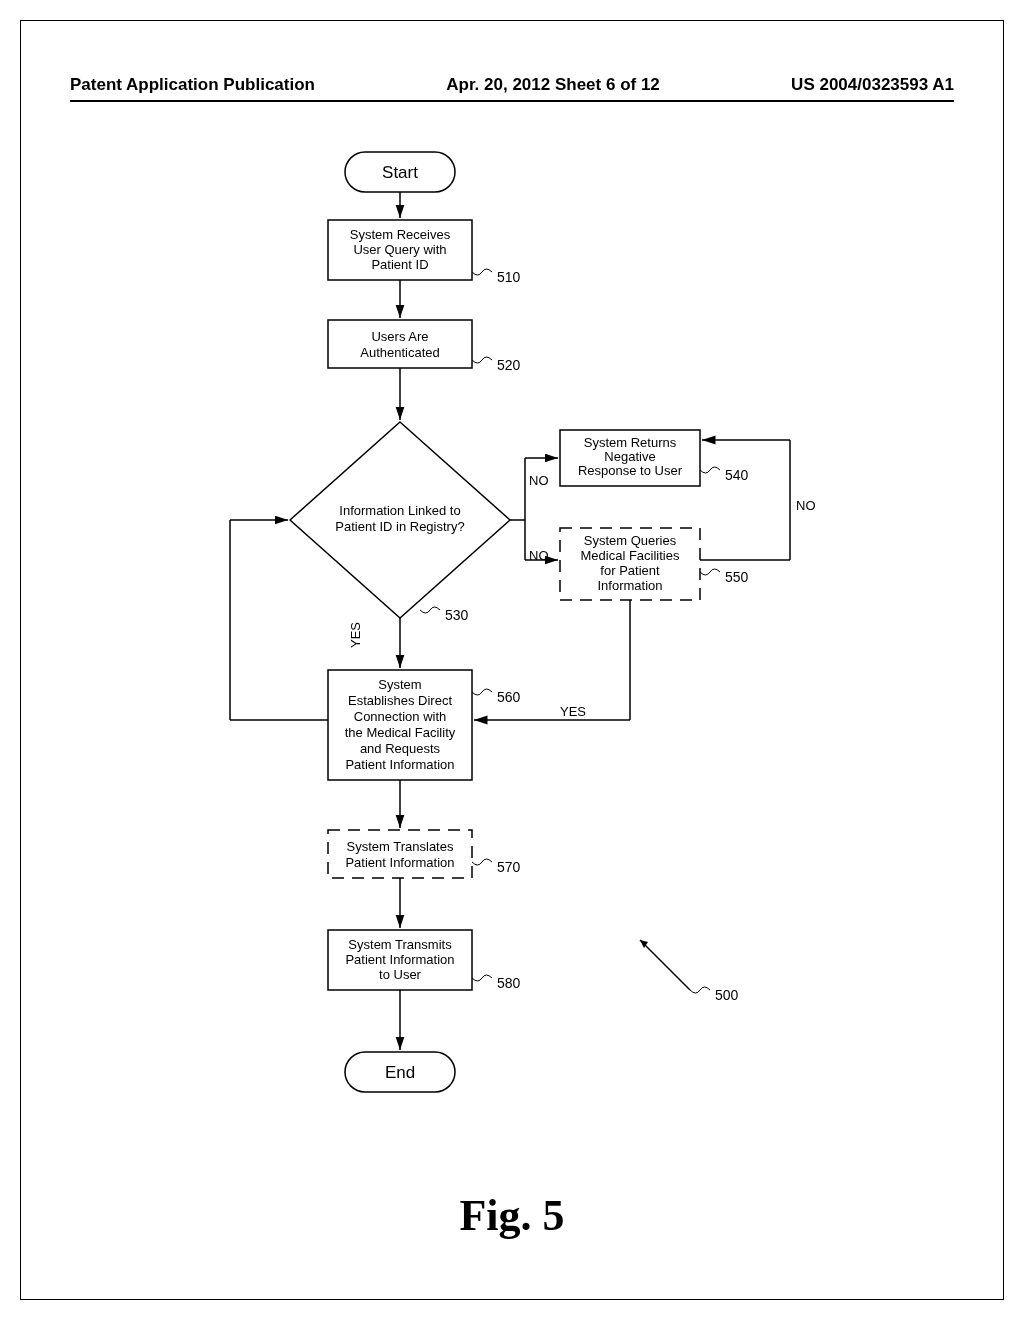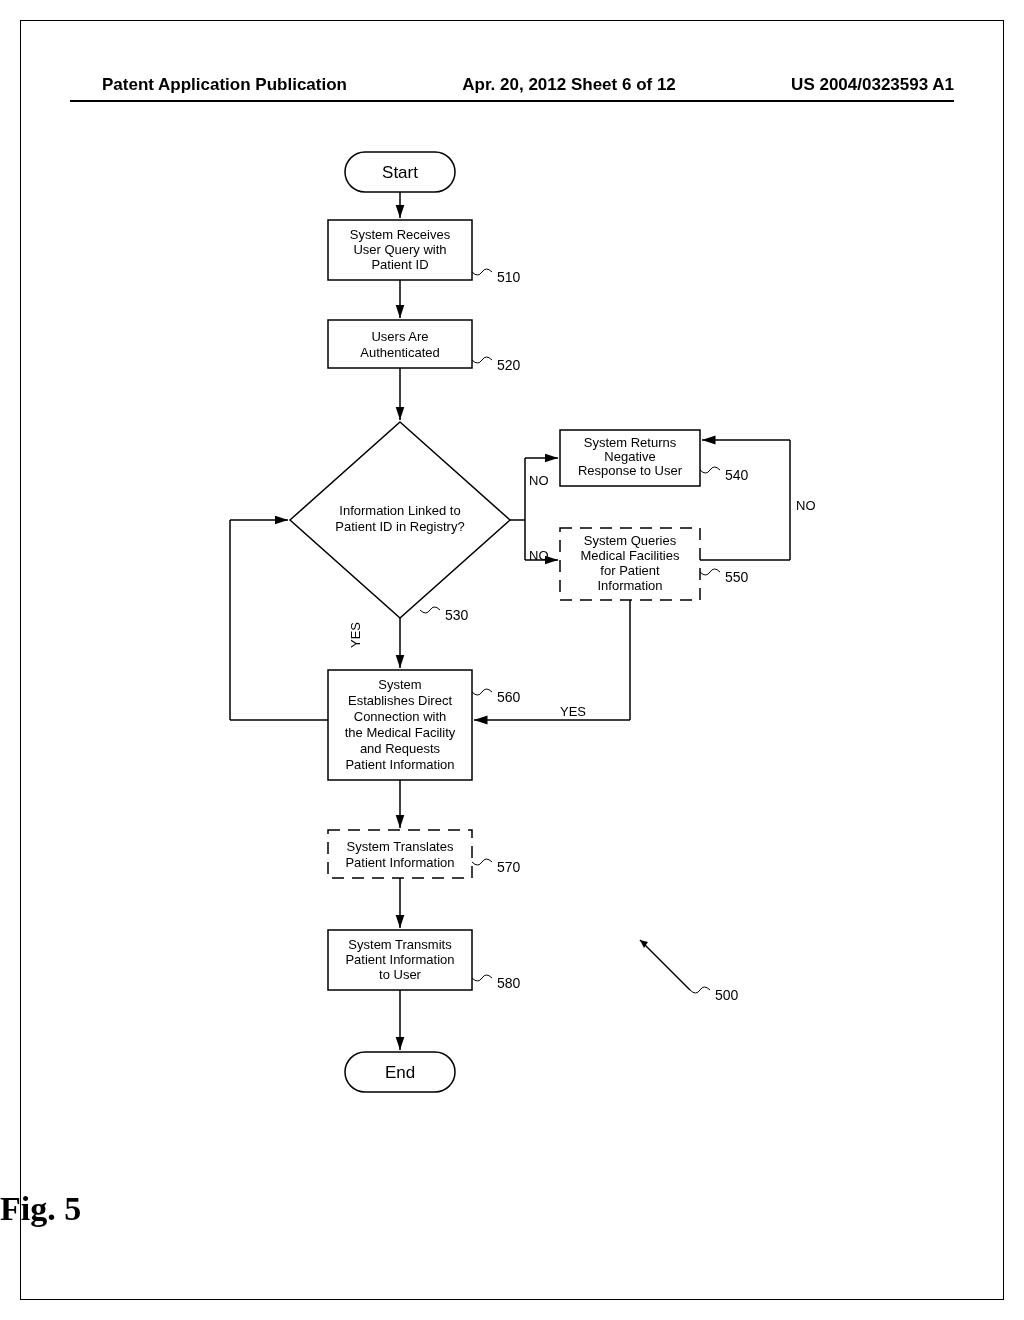--- a/index.html
+++ b/index.html
@@ -20,43 +20,42 @@
     }
     .header {
       position: absolute;
       top: 75px;
       left: 70px;
       right: 70px;
       display: flex;
       justify-content: space-between;
       font-size: 17px;
       font-weight: bold;
-      margin-left: 32px;
     }
     .header-line {
       position: absolute;
       top: 100px;
       left: 70px;
       right: 70px;
       height: 2px;
       background: #000;
     }
     svg.flowchart {
       position: absolute;
       top: 140px;
       left: 0;
       width: 1024px;
       height: 1050px;
     }
     .figure-label {
       position: absolute;
       top: 1190px;
       width: 1024px;
-      text-align: left;
-      font-size: 34px;
+      text-align: center;
+      font-size: 44px;
       font-weight: bold;
       font-family: 'Times New Roman', serif;
     }
     .box-text {
       font-size: 13px;
       text-anchor: middle;
       dominant-baseline: middle;
     }
     .label-text {
       font-size: 13px;

